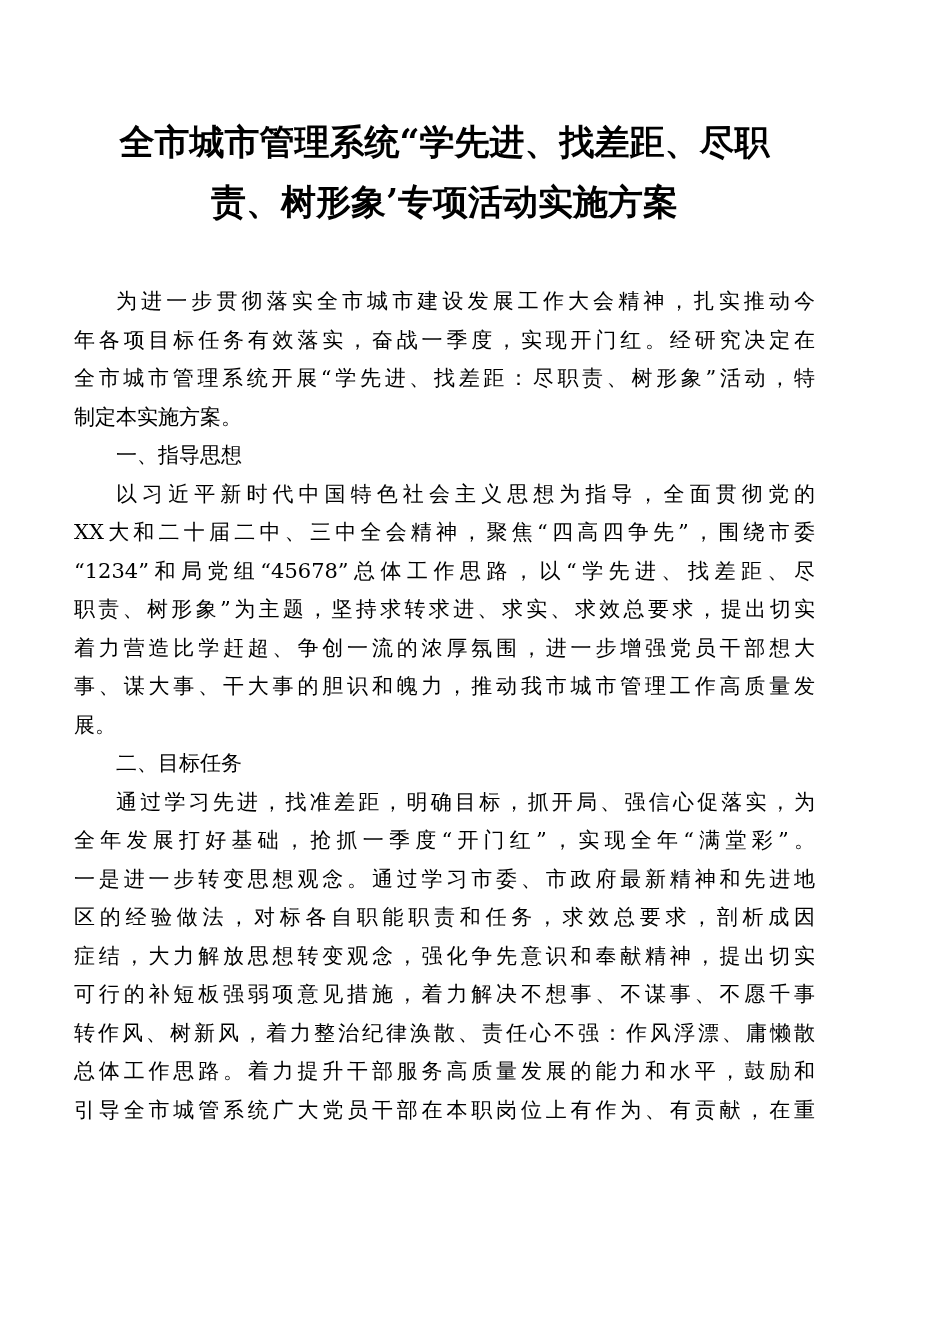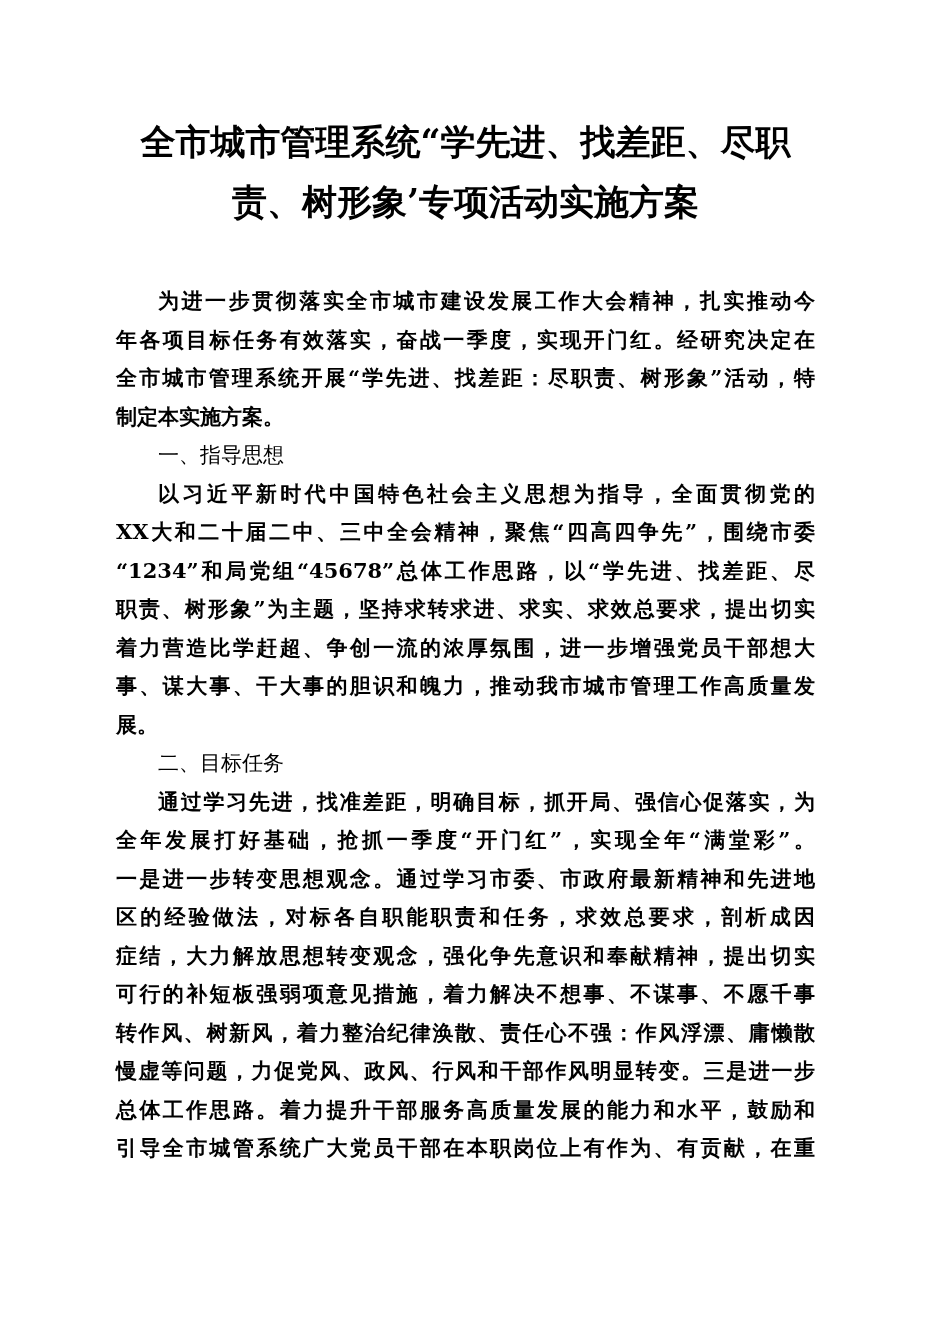--- a/index.html
+++ b/index.html
@@ -6,41 +6,40 @@
     margin: 0;
     padding: 0;
     background: #ffffff;
   }
   .page {
     position: relative;
     width: 950px;
     height: 1344px;
     box-sizing: border-box;
     background: #ffffff;
-    padding: 112px 135px 0 116px;
+    padding: 112px 135px 0 74px;
     color: #000000;
     font-family: "DejaVu Serif", serif;
     overflow: hidden;
   }
   .doc-title {
     margin: 0 0 50px 0;
     font-size: 35px;
     font-weight: 700;
     line-height: 60px;
     text-align: center;
     letter-spacing: 0;
   }
   .body-text {
     font-size: 21px;
     line-height: 38.5px;
   }
   .line {
     text-align: justify;
     text-align-last: justify;
-    font-weight: bold;
   }
   .line.first {
     text-indent: 2em;
   }
   .line.end {
     text-align-last: left;
   }
   .heading {
     text-indent: 2em;
     text-align: right;
@@ -82,19 +81,18 @@
     <div class="heading">二、目标任务</div>
 
     <div class="para">
       <div class="line first">通过学习先进，找准差距，明确目标，抓开局、强信心促落实，为</div>
       <div class="line">全年发展打好基础，抢抓一季度“开门红”，实现全年“满堂彩”。</div>
       <div class="line">一是进一步转变思想观念。通过学习市委、市政府最新精神和先进地</div>
       <div class="line">区的经验做法，对标各自职能职责和任务，求效总要求，剖析成因</div>
       <div class="line">症结，大力解放思想转变观念，强化争先意识和奉献精神，提出切实</div>
       <div class="line">可行的补短板强弱项意见措施，着力解决不想事、不谋事、不愿千事</div>
       <div class="line">转作风、树新风，着力整治纪律涣散、责任心不强：作风浮漂、庸懒散</div>
-      <div class="line">慢虚等问题，力促党风、政风、行风和干部作风明显转变。三是进一步</div>
       <div class="line">总体工作思路。着力提升干部服务高质量发展的能力和水平，鼓励和</div>
       <div class="line">引导全市城管系统广大党员干部在本职岗位上有作为、有贡献，在重</div>
     </div>
 
   </div>
 </div>
 
 </body></html>

